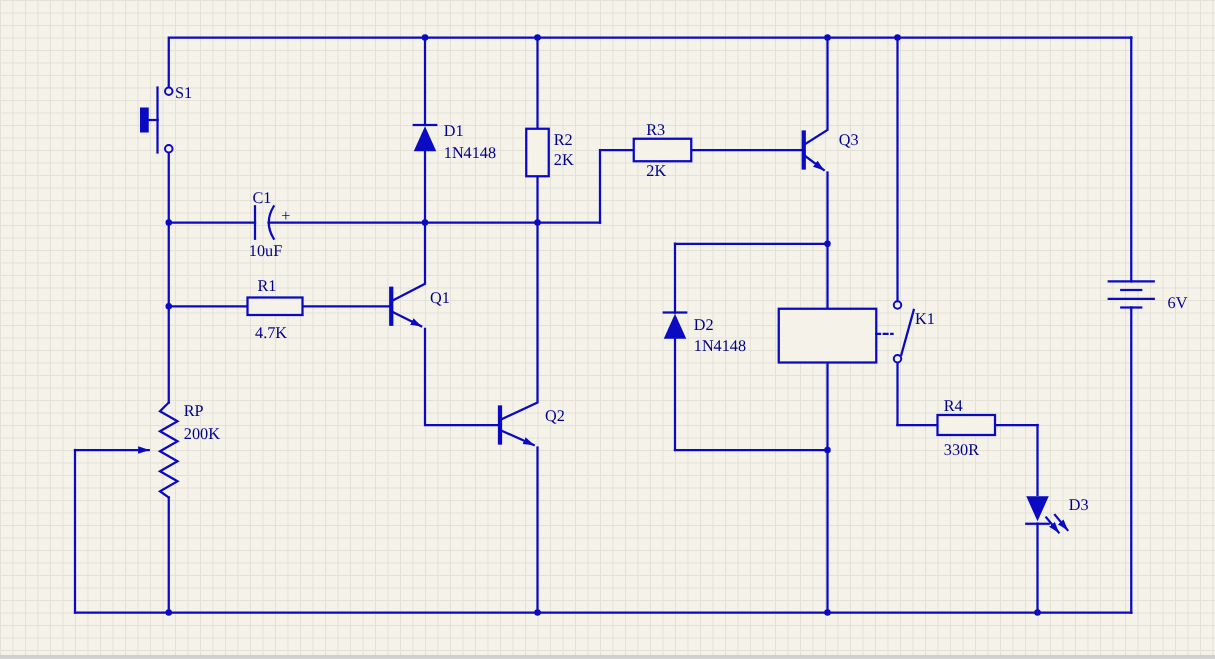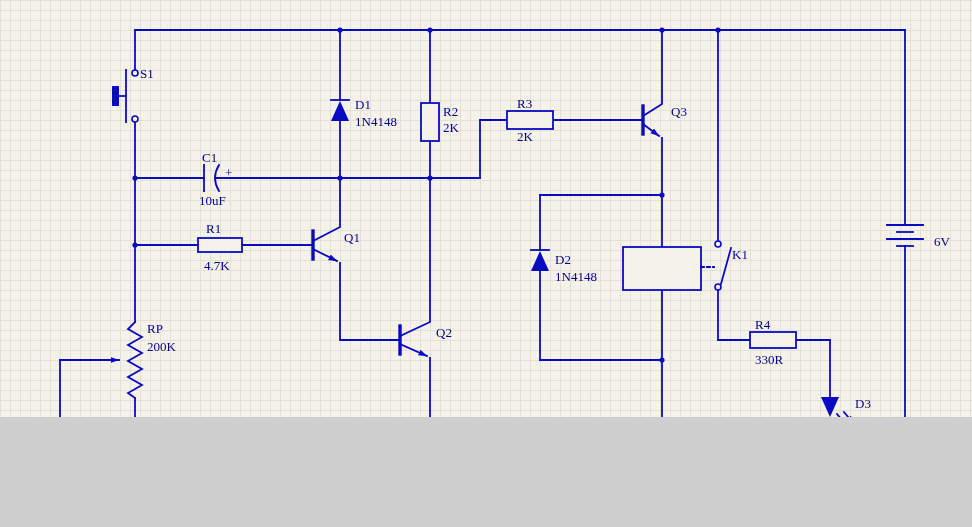--- a/index.html
+++ b/index.html
@@ -4,21 +4,21 @@
 <style>
   :root{
     --wire:#0a0ac2;
     --label:#00008b;
     --background:#f5f2ea;
     --grid:#e3e0d6;
   }
   html,body{margin:0;padding:0;}
   body{font-family:"Liberation Sans",sans-serif;background:#cfcfcf;}
   .canvas{
-    position:relative;width:972px;height:417px;overflow:hidden;
+    position:relative;width:972px;height:524px;overflow:hidden;
     background-color:var(--background);
     background-image:
       linear-gradient(var(--grid) 1px, transparent 1px),
       linear-gradient(90deg, var(--grid) 1px, transparent 1px);
     background-size:10px 10px;
   }
   .canvas svg{position:absolute;left:0;top:0;}
   .w{stroke:var(--wire);stroke-width:1.8;fill:none;stroke-linecap:square;}
   .base{stroke-width:3.4;}
   .fillw{fill:var(--wire);stroke:none;}

